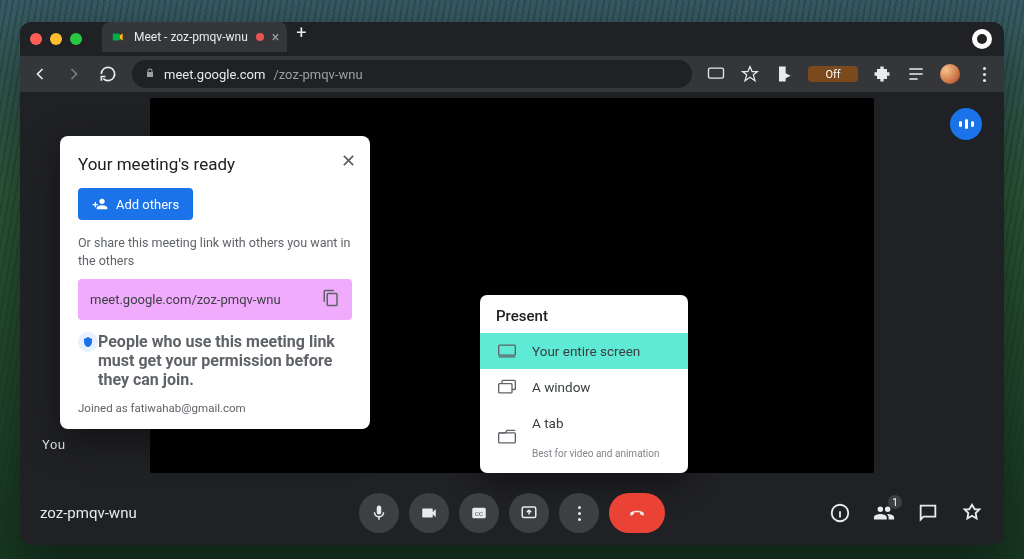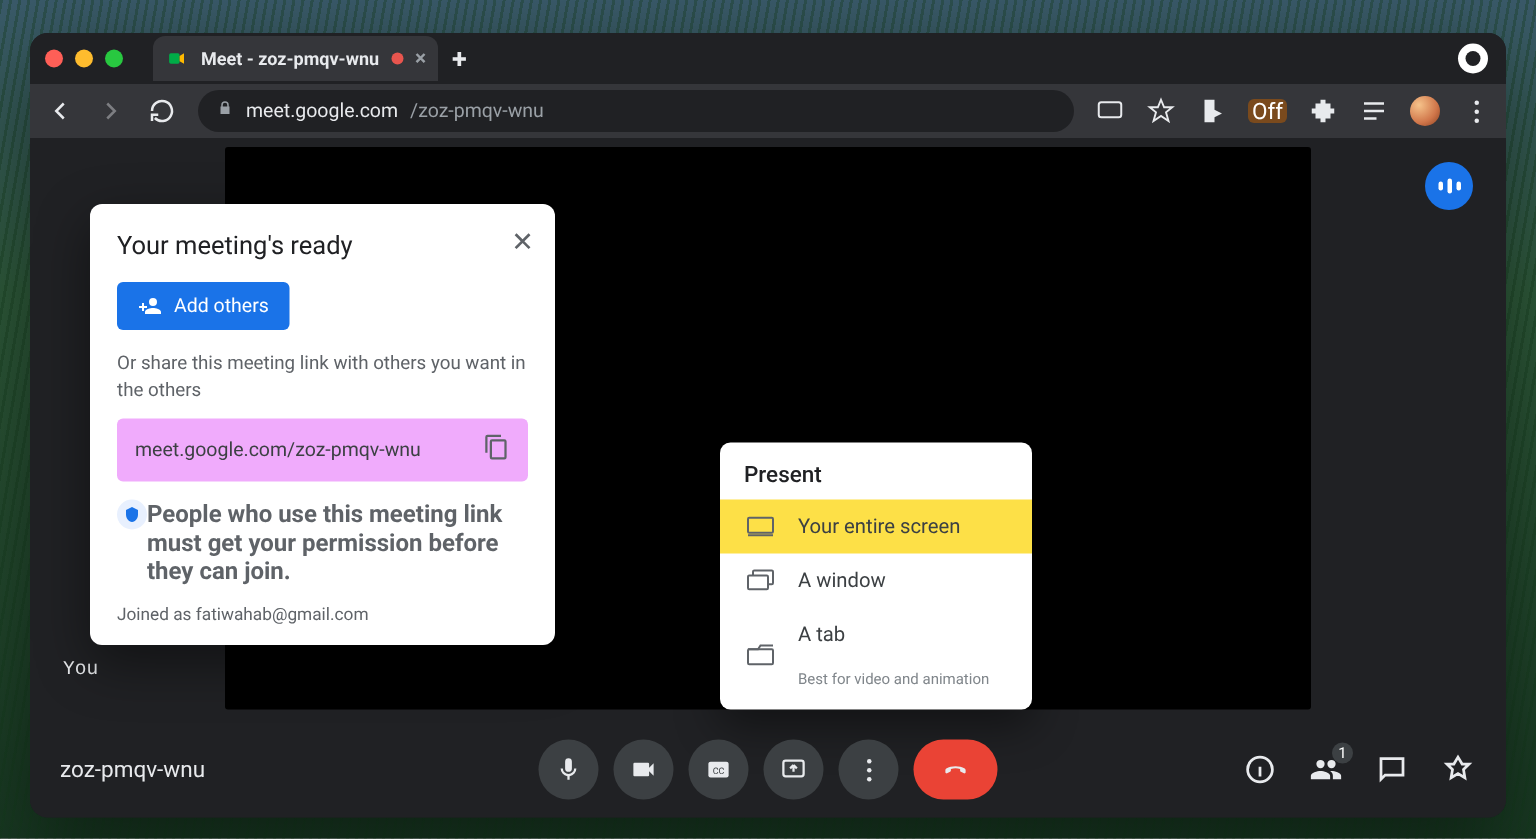--- a/index.html
+++ b/index.html
@@ -16,37 +16,37 @@
     background: #202124; border-radius: 12px;
     box-shadow: 0 20px 60px rgba(0,0,0,.45);
     display: flex; flex-direction: column; overflow: hidden;
   }
 
   
   .titlebar { height: 34px; background: #202124; display: flex; align-items: center; padding: 0 10px; gap: 8px; }
   .traffic { display: flex; gap: 8px; margin-right: 12px; }
   .dot { width: 12px; height: 12px; border-radius: 50%; }
   .dot.red { background:#ff5f57; } .dot.yellow { background:#febc2e; } .dot.green { background:#28c840; }
-  .tabstrip { flex:1; display:flex; align-items:center; height:100%;font-weight:bold; }
+  .tabstrip { flex:1; display:flex; align-items:flex-start; height:100%; }
   .tab { background:#35363a; color:#e8eaed; font-size:12px; height:30px; border-radius:8px 8px 0 0;
          display:flex; align-items:center; padding:0 8px; gap:8px; max-width: 210px; }
   .tab .favicon { width:16px; height:16px; display:flex; align-items:center; justify-content:center; }
   .tab .rec { width:8px; height:8px; border-radius:50%; background:#e8554e; }
   .tab .x { color:#9aa0a6; font-size:14px; line-height:1; }
   .newtab { color:#e8eaed; width:28px; text-align:center; font-size:18px; }
   .profile-badge { width:20px; height:20px; border-radius:50%; background:#fff; margin-left:auto; margin-right:2px; display:flex; align-items:center; justify-content:center; }
   .profile-badge::after { content:""; width:10px; height:10px; border-radius:50%; background:#202124; }
 
   
   .addrbar { height:36px; background:#35363a; display:flex; align-items:center; padding:0 10px; gap:14px; color:#9aa0a6; }
   .addrbar .icn { width:20px; height:20px; display:flex; align-items:center; justify-content:center; color:#e8eaed; fill:#e8eaed; }
   .omnibox { flex:1; height:28px; background:#202124; border-radius:14px; display:flex; align-items:center; padding:12px 12px; gap:8px; color:#bdc1c6; font-size:13px; }
   .omnibox .lock svg { width:12px; height:12px; fill:#9aa0a6; }
   .right-icons { display:flex; align-items:center; gap:14px; }
-  .ext-pill { width:26px; height:16px; border-radius:4px; background:#7a4a1d; font-size:15px; color:#fff; display:flex; align-items:center; justify-content:center; }
+  .ext-pill { width:50px; height:16px; border-radius:4px; background:#7a4a1d; font-size:11px; color:#fff; display:flex; align-items:center; justify-content:center; }
   .avatar { width:20px; height:20px; border-radius:50%; background: radial-gradient(circle at 30% 30%, #f6c38b, #d0764a 60%, #8a3f1f); }
   .kebab-v { display:flex; flex-direction:column; gap:3px; }
   .kebab-v span { width:3px; height:3px; border-radius:50%; background:#e8eaed; }
 
   
   .meet { flex:1; position:relative; background:#202124; }
   .video-area { position:absolute; left:130px; right:130px; top:6px; bottom:72px; background:#000; border-radius:2px; }
   .you-label { position:absolute; left:22px; bottom:92px; color:#e8eaed; font-size:13px;font-family:Liberation Mono, monospace; }
   .self-pill { position:absolute; top:16px; right:22px; width:32px; height:32px; border-radius:50%; background:#1a73e8; display:flex; align-items:center; justify-content:center; gap:3px; }
   .self-pill span { width:3px; border-radius:2px; background:#fff; }
@@ -77,21 +77,21 @@
   .link-row .copy svg { width:18px; height:18px; fill:#5f6368; }
   .perm-row { margin-top:12px; display:flex; font-size:16px; color:#5f6368;font-weight:bold; }
   .perm-row .shield { flex:0 0 20px; height:20px; border-radius:50%; background:#e8f0fe; display:flex; align-items:center; justify-content:center; }
   .perm-row .shield svg { width:12px; height:12px; fill:#1a73e8; }
   .joined-as { margin-top:12px; font-size:11.5px; color:#5f6368; }
 
   
   .present-card { position:absolute; left:460px; bottom:72px; width:208px; background:#fff; border-radius:7px; box-shadow:0 10px 30px rgba(0,0,0,.45); overflow:hidden; padding:10px 0 4px; }
   .present-card h4 { font-size:15px; font-weight:500; color:#202124; padding:2px 16px 8px; }
   .present-item { display:flex; align-items:center; gap:14px; padding:10px 16px; font-size:13.5px; color:#3c4043; }
-  .present-item.selected { background:#fde047; }
+  .present-item.selected { background:#5eead4; }
   .present-item .picon { width:22px; display:flex; justify-content:center; }
   .present-item .sub { font-size:10px; color:#80868b; margin-top:17px; }
   .present-item svg { width:20px; height:16px; fill:none; stroke:#5f6368; stroke-width:1.6; }
   .muted { color:#9aa0a6; }
 </style>
 </head>
 <body>
 
 <div class="window">
 

